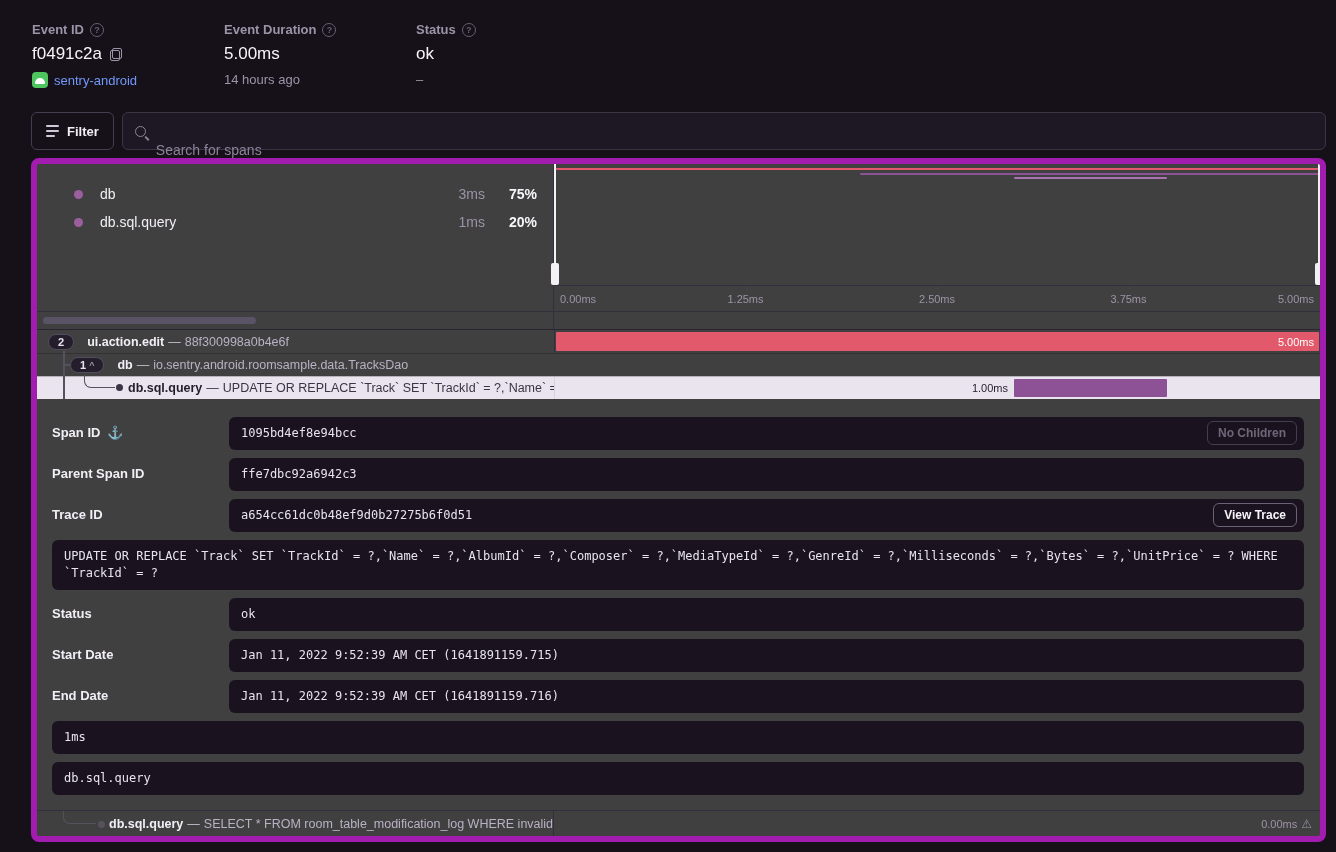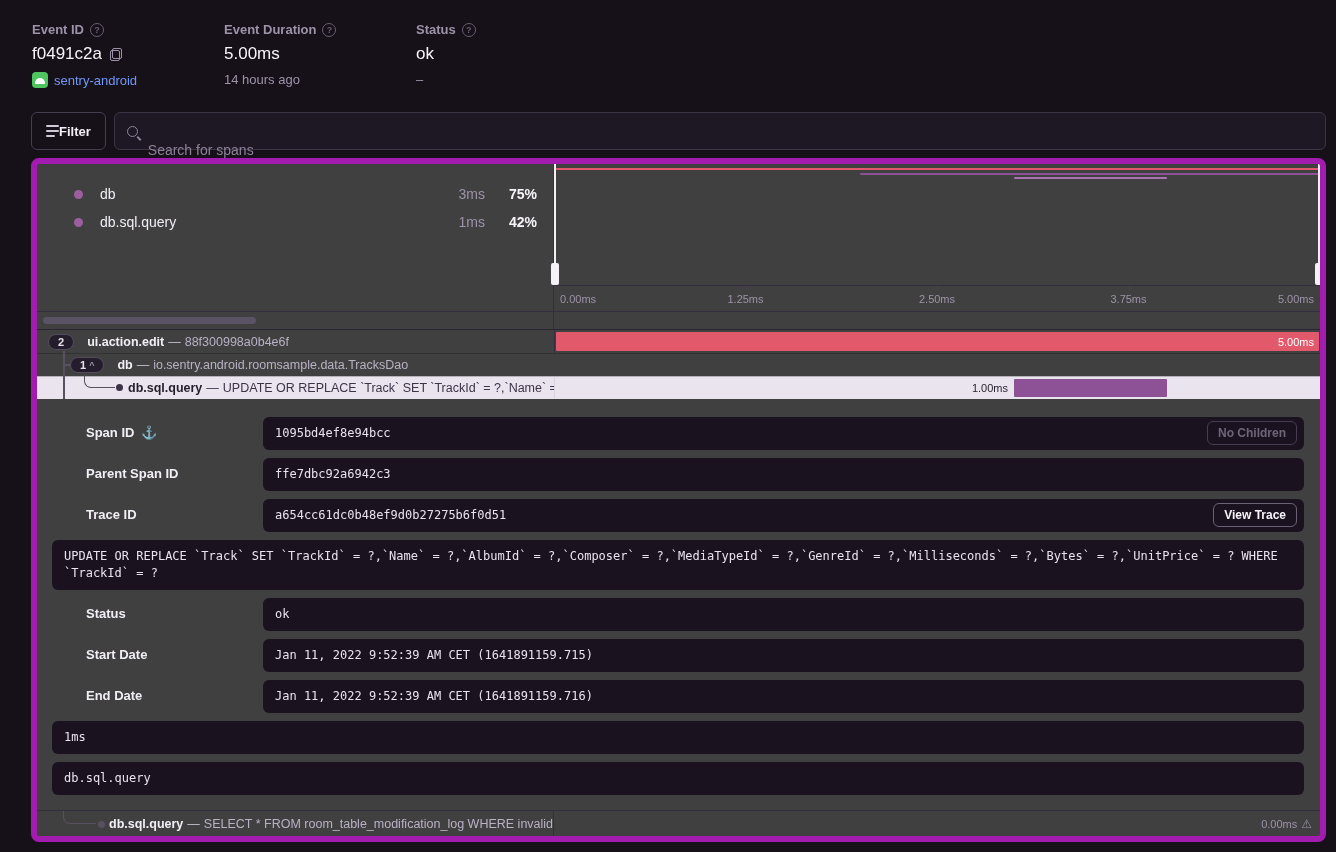--- a/index.html
+++ b/index.html
@@ -17,21 +17,21 @@
   .hsub { margin-top:8px; font-size:13px; color:#9d93a8; display:flex; align-items:center; gap:6px; }
   .copy-ic { position:relative; width:12px; height:13px; display:inline-block; }
   .copy-ic:before { content:""; position:absolute; left:0; bottom:0; width:8px; height:9px; border:1.4px solid #9d93a8; border-radius:2px; }
   .copy-ic:after  { content:""; position:absolute; right:0; top:0; width:8px; height:9px; border:1.4px solid #9d93a8; border-radius:2px; }
   .proj-link { color:#7199f8; cursor:pointer; }
   .android-ic { width:16px; height:16px; border-radius:4px; background:#4fc55f; position:relative; display:inline-block; }
   .android-ic:before { content:""; position:absolute; left:3px; top:6px; width:10px; height:6px; background:#fff; border-radius:5px 5px 1px 1px; }
 
   
   .toolbar { display:flex; margin:0 10px 8px 31px; height:38px; gap:8px; }
-  .filter-btn { display:flex; align-items:center; padding:0 14px; background:transparent;
+  .filter-btn { display:flex; align-items:center; gap:8px; padding:0 14px; background:transparent;
                 border:1px solid #453d50; border-radius:6px; color:#f2eef5; font-size:13px; font-weight:bold; cursor:pointer; }
   .filter-ic { display:inline-flex; flex-direction:column; gap:3px; }
   .filter-ic i { display:block; height:2px; background:#cfc8d6; border-radius:1px; }
   .filter-ic i:nth-child(1){ width:13px; } .filter-ic i:nth-child(2){ width:13px; } .filter-ic i:nth-child(3){ width:9px; }
   .search-box { flex:1; display:flex; align-items:center; gap:10px; border:1px solid #3b3445; border-radius:6px;
                 background:#1e1825; padding:0 12px; }
   .search-ic { width:11px; height:11px; border:1.6px solid #8d8399; border-radius:50%; position:relative; flex:0 0 auto; }
   .search-ic:after { content:""; position:absolute; width:1.8px; height:5px; background:#8d8399; transform:rotate(-45deg); left:10px; top:9px; }
   .search-box input { flex:1; background:transparent; border:none; outline:none; color:#e8e3ee; font-size:14px; font-family:"Liberation Sans",sans-serif;margin-top:37px; }
   .search-box input::placeholder { color:#8d8399; }
@@ -98,21 +98,21 @@
   .tline { position:absolute; background:#57505f; z-index:1; }
   .vline-a { left:26px; top:21px; width:1.5px; height:48px; }
   .stub-b  { left:26px; top:34px; width:9px;  height:1.5px; }
   .elbow-b { position:absolute; left:47px; top:45px; width:31px; height:13px; border-left:1.5px solid #57505f;
              border-bottom:1.5px solid #57505f; border-bottom-left-radius:7px; z-index:1; }
   .dot-r3 { position:absolute; left:79px; top:54px; width:7px; height:7px; border-radius:50%; background:#3c3346; z-index:2; }
 
   
   .details { padding:18px 16px 0 15px; min-height:411px; }
   .drow { display:flex; margin-bottom:8px; }
-  .dlabel { width:177px; padding-top:8px; font-size:13px; font-weight:bold; color:#f2eef5; flex:0 0 auto; display:flex; gap:7px; align-items:flex-start;margin-left:34px; }
+  .dlabel { width:177px; padding-top:8px; font-size:13px; font-weight:bold; color:#f2eef5; flex:0 0 auto; display:flex; gap:7px; align-items:flex-start; }
   .anchor { color:#9d93a8; font-size:13px; line-height:15px; }
   .dval { flex:1; background:#1a131f; border-radius:6px; min-height:30px; padding:8px 12px;
           font-family:"DejaVu Sans Mono", monospace; font-size:12px; color:#e8e3ee; position:relative; line-height:17px; }
   .dval.tall { padding-right:60px; }
   .dbtn { position:absolute; right:7px; top:4px; border-radius:6px; font-size:12px; font-weight:bold;
           padding:4px 10px; background:transparent; font-family:"Liberation Sans",sans-serif; cursor:pointer; }
   .dbtn.disabled { border:1px solid #453d50; color:#6f6678; }
   .dbtn.normal { border:1px solid #6b6276; color:#f7f5f9; }
 
   
@@ -192,21 +192,21 @@
       <div class="legend-row">
         <span class="legend-dot"></span>
         <span class="legend-op">db</span>
         <span class="legend-dur">3ms</span>
         <span class="legend-pct">75%</span>
       </div>
       <div class="legend-row">
         <span class="legend-dot"></span>
         <span class="legend-op">db.sql.query</span>
         <span class="legend-dur">1ms</span>
-        <span class="legend-pct">42%</span>
+        <span class="legend-pct">20%</span>
       </div>
     </div>
     <div class="minimap">
       <div class="mm-line mm-red"></div>
       <div class="mm-line mm-pur"></div>
       <div class="mm-line mm-pur2"></div>
       <div class="mm-handle l">
           <span class="mm-grip"></span>
         </div>
       <div class="mm-handle r">

